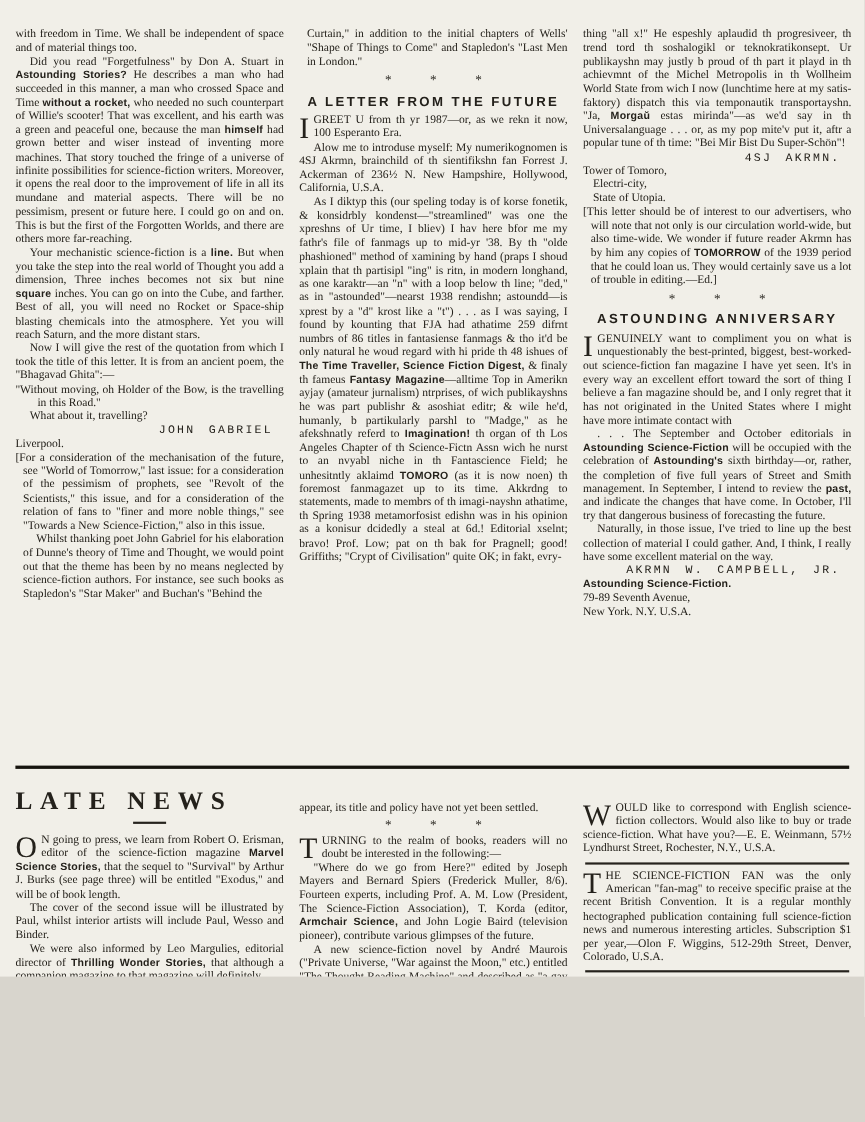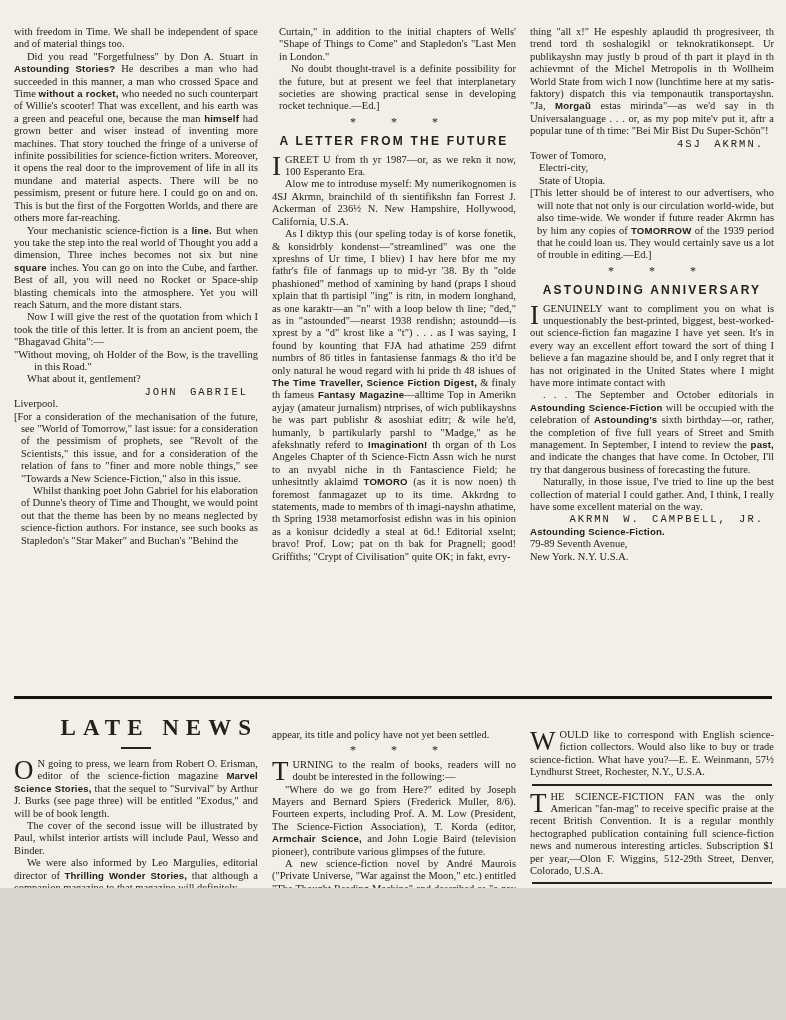--- a/index.html
+++ b/index.html
@@ -23,45 +23,44 @@
   p.addr{text-indent:0;text-align:left;}
   p.addr2{text-indent:0;padding-left:9px;text-align:left;}
   p.hascap{text-indent:0;}
   .stars{text-align:center;word-spacing:32px;margin:3px 0 2px;text-indent:0;font-size:12px;}
   .col-heading{font-family:Liberation Sans, sans-serif;font-weight:bold;font-size:12px;
                letter-spacing:2.2px;text-align:center;margin:7px 0 6px;}
   .dropcap{float:left;font-size:27px;line-height:21px;padding:2px 4px 0 0;}
   b{font-family:"Liberation Sans","DejaVu Sans",sans-serif;font-size:9.6px;letter-spacing:.2px;}
   .ad-rule{border-top:2px solid #26231d;margin:5px 2px;}
   .ad-rule.dashed{border-top:2px dashed #26231d;margin:4px 40px 0 2px;}
-  .late-title{font-weight:bold;font-size:23px;letter-spacing:7px;text-align:right;margin:4px 0 6px;line-height:26px;}
+  .late-title{font-weight:bold;font-size:23px;letter-spacing:7px;text-align:left;margin:4px 0 6px;line-height:26px;}
   .title-rule{width:30px;border-top:2px solid #26231d;margin:0 auto 9px;}
   .divider{border-top:3px solid #17140e;margin:6px 2px 0 0;}
   .pagenum{position:absolute;top:987px;left:296px;width:50px;text-align:right;font-size:11px;letter-spacing:1px;}
 </style>
 </head>
 <body>
 
 <div class="page">
   <div class="cols top">
     <div class="col">
         <p class="cont">with freedom in Time. We shall be independent of space and of material things too.</p>
         <p class="body">Did you read "Forgetfulness" by Don A. Stuart in <b>Astounding Stories?</b> He describes a man who had succeeded in this manner, a man who crossed Space and Time <b>without a rocket,</b> who needed no such counterpart of Willie's scooter! That was excellent, and his earth was a green and peaceful one, because the man <b>himself</b> had grown better and wiser instead of inventing more machines. That story touched the fringe of a universe of infinite possibilities for science-fiction writers. Moreover, it opens the real door to the improvement of life in all its mundane and material aspects. There will be no pessimism, present or future here. I could go on and on. This is but the first of the Forgotten Worlds, and there are others more far-reaching.</p>
         <p class="body">Your mechanistic science-fiction is a <b>line.</b> But when you take the step into the real world of Thought you add a dimension, Three inches becomes not six but nine <b>square</b> inches. You can go on into the Cube, and farther. Best of all, you will need no Rocket or Space-ship blasting chemicals into the atmosphere. Yet you will reach Saturn, and the more distant stars.</p>
         <p class="body">Now I will give the rest of the quotation from which I took the title of this letter. It is from an ancient poem, the "Bhagavad Ghita":—</p>
         <p class="quote">"Without moving, oh Holder of the Bow, is the travelling in this Road."</p>
-        <p class="body">What about it, gentlement?</p>
+        <p class="body">What about it, travelling?</p>
         <p class="sig">JOHN GABRIEL</p>
         <p class="cont">Liverpool.</p>
         <p class="bracket">[For a consideration of the mechanisation of the future, see "World of Tomorrow," last issue: for a consideration of the pessimism of prophets, see "Revolt of the Scientists," this issue, and for a consideration of the relation of fans to "finer and more noble things," see "Towards a New Science-Fiction," also in this issue.</p>
         <p class="bracket2">Whilst thanking poet John Gabriel for his elaboration of Dunne's theory of Time and Thought, we would point out that the theme has been by no means neglected by science-fiction authors. For instance, see such books as Stapledon's "Star Maker" and Buchan's "Behind the</p>
       </div>
     <div class="col">
         <p class="note">Curtain," in addition to the initial chapters of Wells' "Shape of Things to Come" and Stapledon's "Last Men in London."</p>
-        <p class="note2">No doubt thought-travel is a definite possibility for the future, but at present we feel that interplanetary societies are showing practical sense in developing rocket technique.—Ed.]</p>
         <div class="stars">* * *</div>
         <div class="col-heading">A LETTER FROM THE FUTURE</div>
         <p class="cont hascap"><span class="dropcap">I</span>GREET U from th yr 1987—or, as we rekn it now, 100 Esperanto Era.</p>
         <p class="body">Alow me to introduse myself: My numerikognomen is 4SJ Akrmn, brainchild of th sientifikshn fan Forrest J. Ackerman of 236½ N. New Hampshire, Hollywood, California, U.S.A.</p>
         <p class="body">As I diktyp this (our speling today is of korse fonetik, &amp; konsidrbly kondenst—"streamlined" was one the xpreshns of Ur time, I bliev) I hav here bfor me my fathr's file of fanmags up to mid-yr '38. By th "olde phashioned" method of xamining by hand (praps I shoud xplain that th partisipl "ing" is ritn, in modern longhand, as one karaktr—an "n" with a loop below th line; "ded," as in "astounded"—nearst 1938 rendishn; astoundd—is xprest by a "d" krost like a "t") . . . as I was saying, I found by kounting that FJA had athatime 259 difrnt numbrs of 86 titles in fantasiense fanmags &amp; tho it'd be only natural he woud regard with hi pride th 48 ishues of <b>The Time Traveller, Science Fiction Digest,</b> &amp; finaly th fameus <b>Fantasy Magazine</b>—alltime Top in Amerikn ayjay (amateur jurnalism) ntrprises, of wich publikayshns he was part publishr &amp; asoshiat editr; &amp; wile he'd, humanly, b partikularly parshl to "Madge," as he afekshnatly referd to <b>Imagination!</b> th organ of th Los Angeles Chapter of th Science-Fictn Assn wich he nurst to an nvyabl niche in th Fantascience Field; he unhesitntly aklaimd <b>TOMORO</b> (as it is now noen) th foremost fanmagazet up to its time. Akkrdng to statements, made to membrs of th imagi-nayshn athatime, th Spring 1938 metamorfosist edishn was in his opinion as a konisur dcidedly a steal at 6d.! Editorial xselnt; bravo! Prof. Low; pat on th bak for Pragnell; good! Griffiths; "Crypt of Civilisation" quite OK; in fakt, evry-</p>
       </div>
     <div class="col">
         <p class="cont">thing "all x!" He espeshly aplaudid th progresiveer, th trend tord th soshalogikl or teknokratikonsept. Ur publikayshn may justly b proud of th part it playd in th achievmnt of the Michel Metropolis in th Wollheim World State from wich I now (lunchtime here at my satis-faktory) dispatch this via temponautik transportayshn. "Ja, <b>Morgaŭ</b> estas mirinda"—as we'd say in th Universalanguage . . . or, as my pop mite'v put it, aftr a popular tune of th time: "Bei Mir Bist Du Super-Schön"!</p>
         <p class="sig">4SJ AKRMN.</p>
         <p class="addr">Tower of Tomoro,</p>

